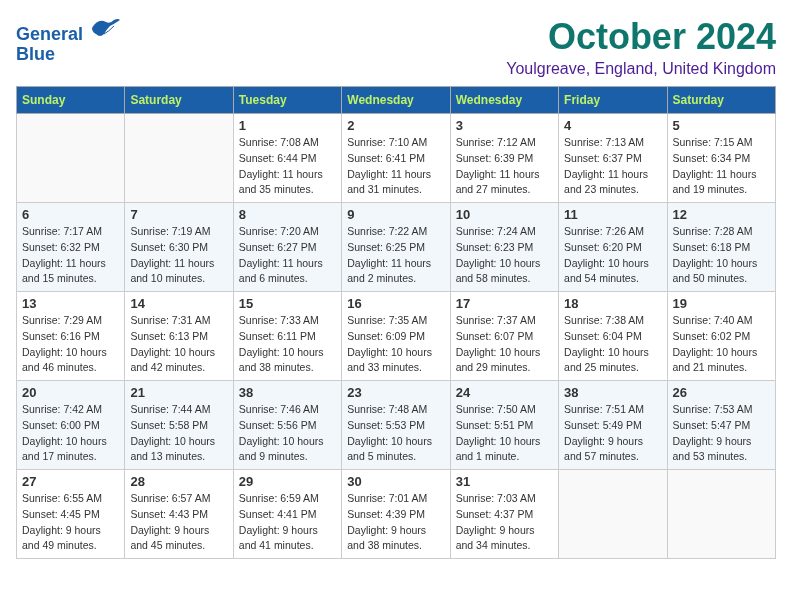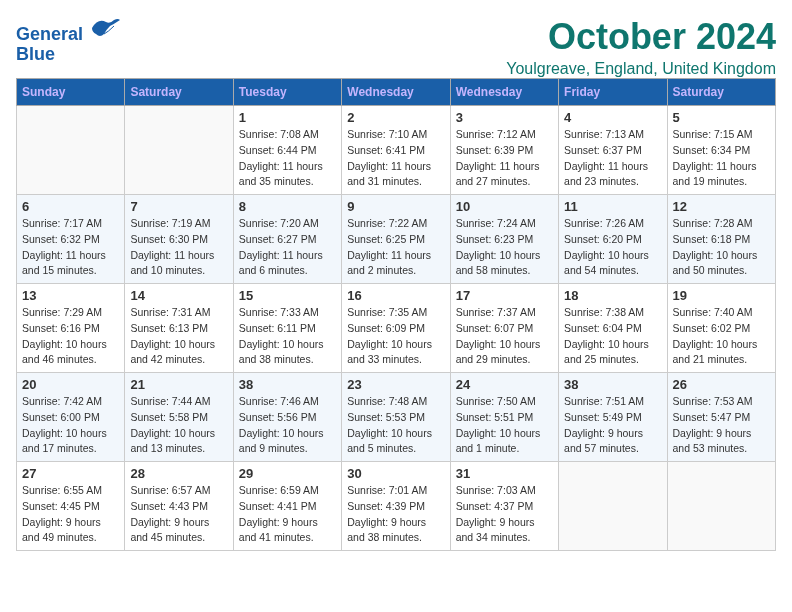--- a/index.html
+++ b/index.html
@@ -7,20 +7,21 @@
       font-family: Arial, sans-serif;
       background: #fff;
       width: 792px;
       min-height: 612px;
       padding: 16px;
     }
     .header {
       display: flex;
       justify-content: space-between;
       align-items: flex-start;
+      margin-bottom: 8px;
     }
     .logo {
       display: flex;
       align-items: center;
     }
     .logo-text {
       font-size: 18px;
       font-weight: bold;
       color: #333;
       line-height: 1.1;
@@ -36,31 +37,31 @@
     .title-block {
       text-align: right;
     }
     .month-title {
       font-size: 36px;
       font-weight: bold;
       color: #0f766e;
     }
     .subtitle {
       font-size: 16px;
-      color: #0f766e;
+      color: #4c1d95;
       margin-top: 2px;
     }
     table {
       width: 100%;
       border-collapse: collapse;
       font-size: 11px;
     }
     thead tr th {
       background-color: #1a5fa8;
-      color: #c4b5fd;
+      color: #bef264;
       text-align: left;
       padding: 6px 5px;
       font-size: 12px;
       font-weight: bold;
       border: 1px solid #aaa;
     }
     tbody tr td {
       border: 1px solid #ccc;
       vertical-align: top;
       padding: 4px 5px;

